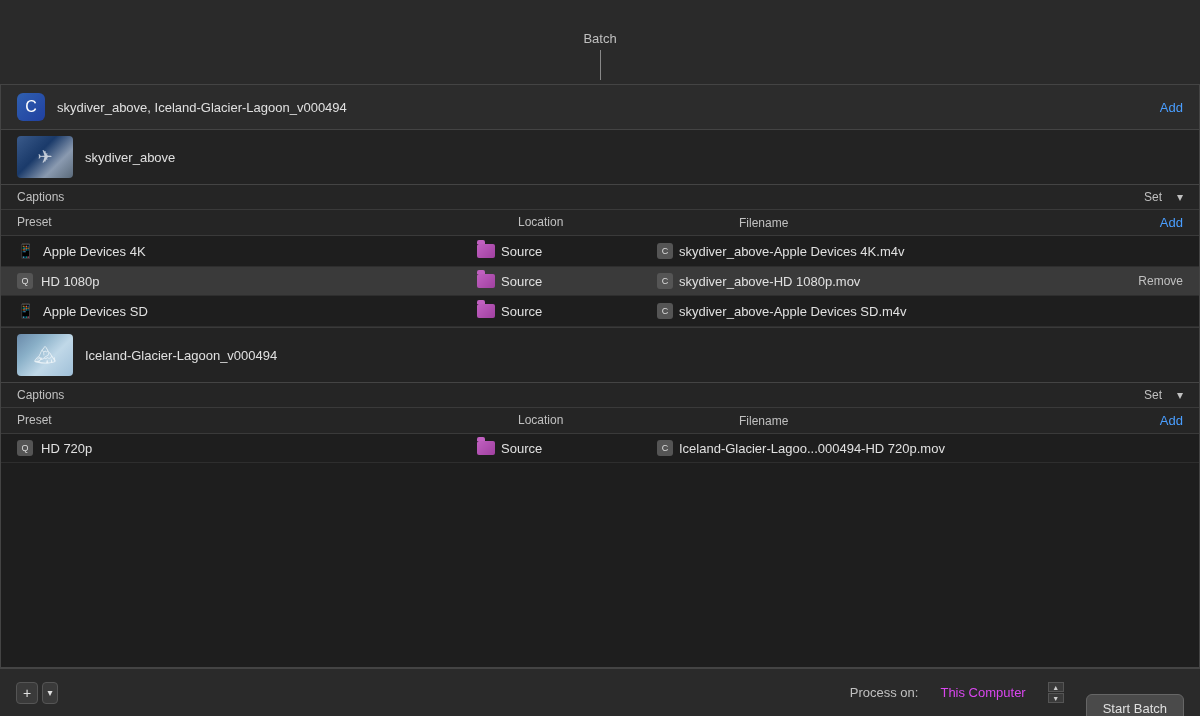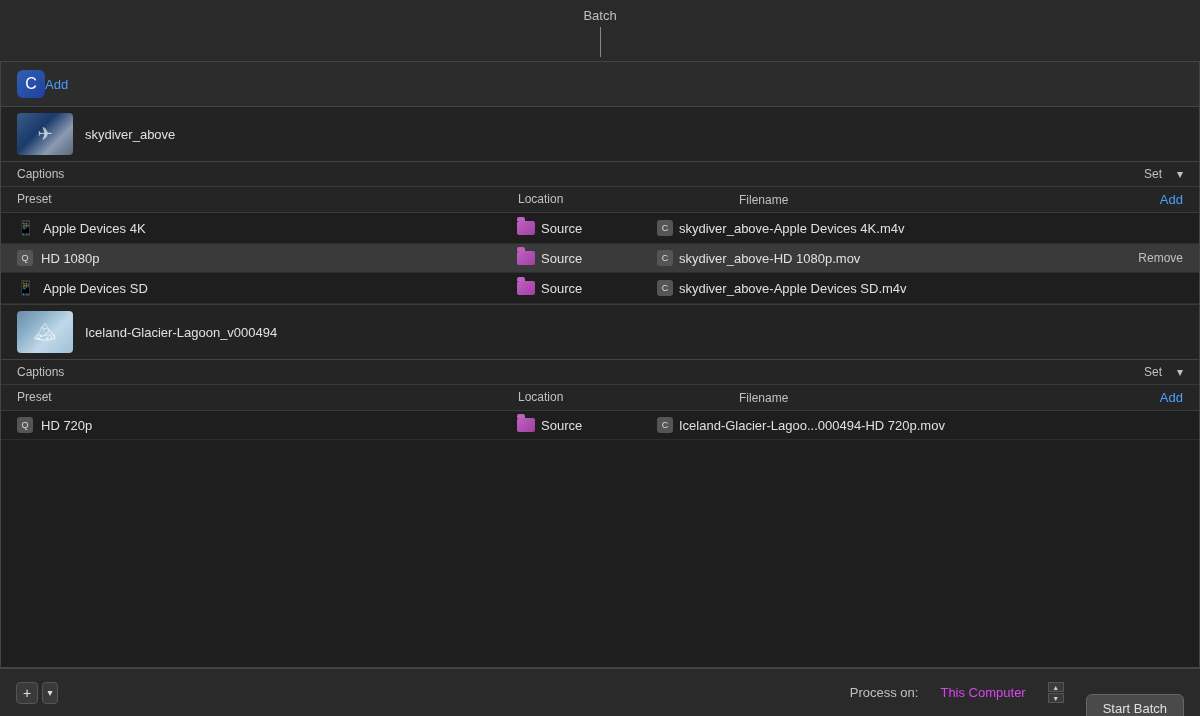--- a/index.html
+++ b/index.html
@@ -15,20 +15,21 @@
     }
 
     
     .batch-title-area {
       text-align: center;
       padding: 8px 0 4px;
       font-size: 13px;
       color: #c0c0c0;
       background: #2a2a2a;
       position: relative;
+      margin-top: 23px;
     }
     .batch-title-area::after {
       content: '';
       display: block;
       width: 1px;
       height: 30px;
       background: #888;
       margin: 4px auto 0;
     }
 
@@ -140,21 +141,20 @@
       gap: 8px;
       font-size: 13px;
       color: #e0e0e0;
     }
     .cell-location {
       display: flex;
       align-items: center;
       gap: 6px;
       font-size: 13px;
       color: #e0e0e0;
-      margin-left: 40px;
     }
     .cell-filename {
       display: flex;
       align-items: center;
       gap: 6px;
       font-size: 13px;
       color: #e0e0e0;
     }
     .cell-filename-inner {
       display: flex;
@@ -326,20 +326,21 @@
 <div class="batch-title-area">
   <span>Batch</span>
 </div>
 
 <div class="main-content">
 
   <div class="group-header">
     <div class="group-icon group-icon-blue">
       <span>C</span>
     </div>
+    <span class="group-header-title">skydiver_above, Iceland-Glacier-Lagoon_v000494</span>
     <span class="add-link">Add</span>
   </div>
 
   <div class="group-header" style="background:#232323; padding: 6px 16px;">
     <div class="thumbnail thumbnail-skydiver">
       <span class="thumbnail-icon">✈</span>
     </div>
     <span class="group-header-title">skydiver_above</span>
   </div>
 

